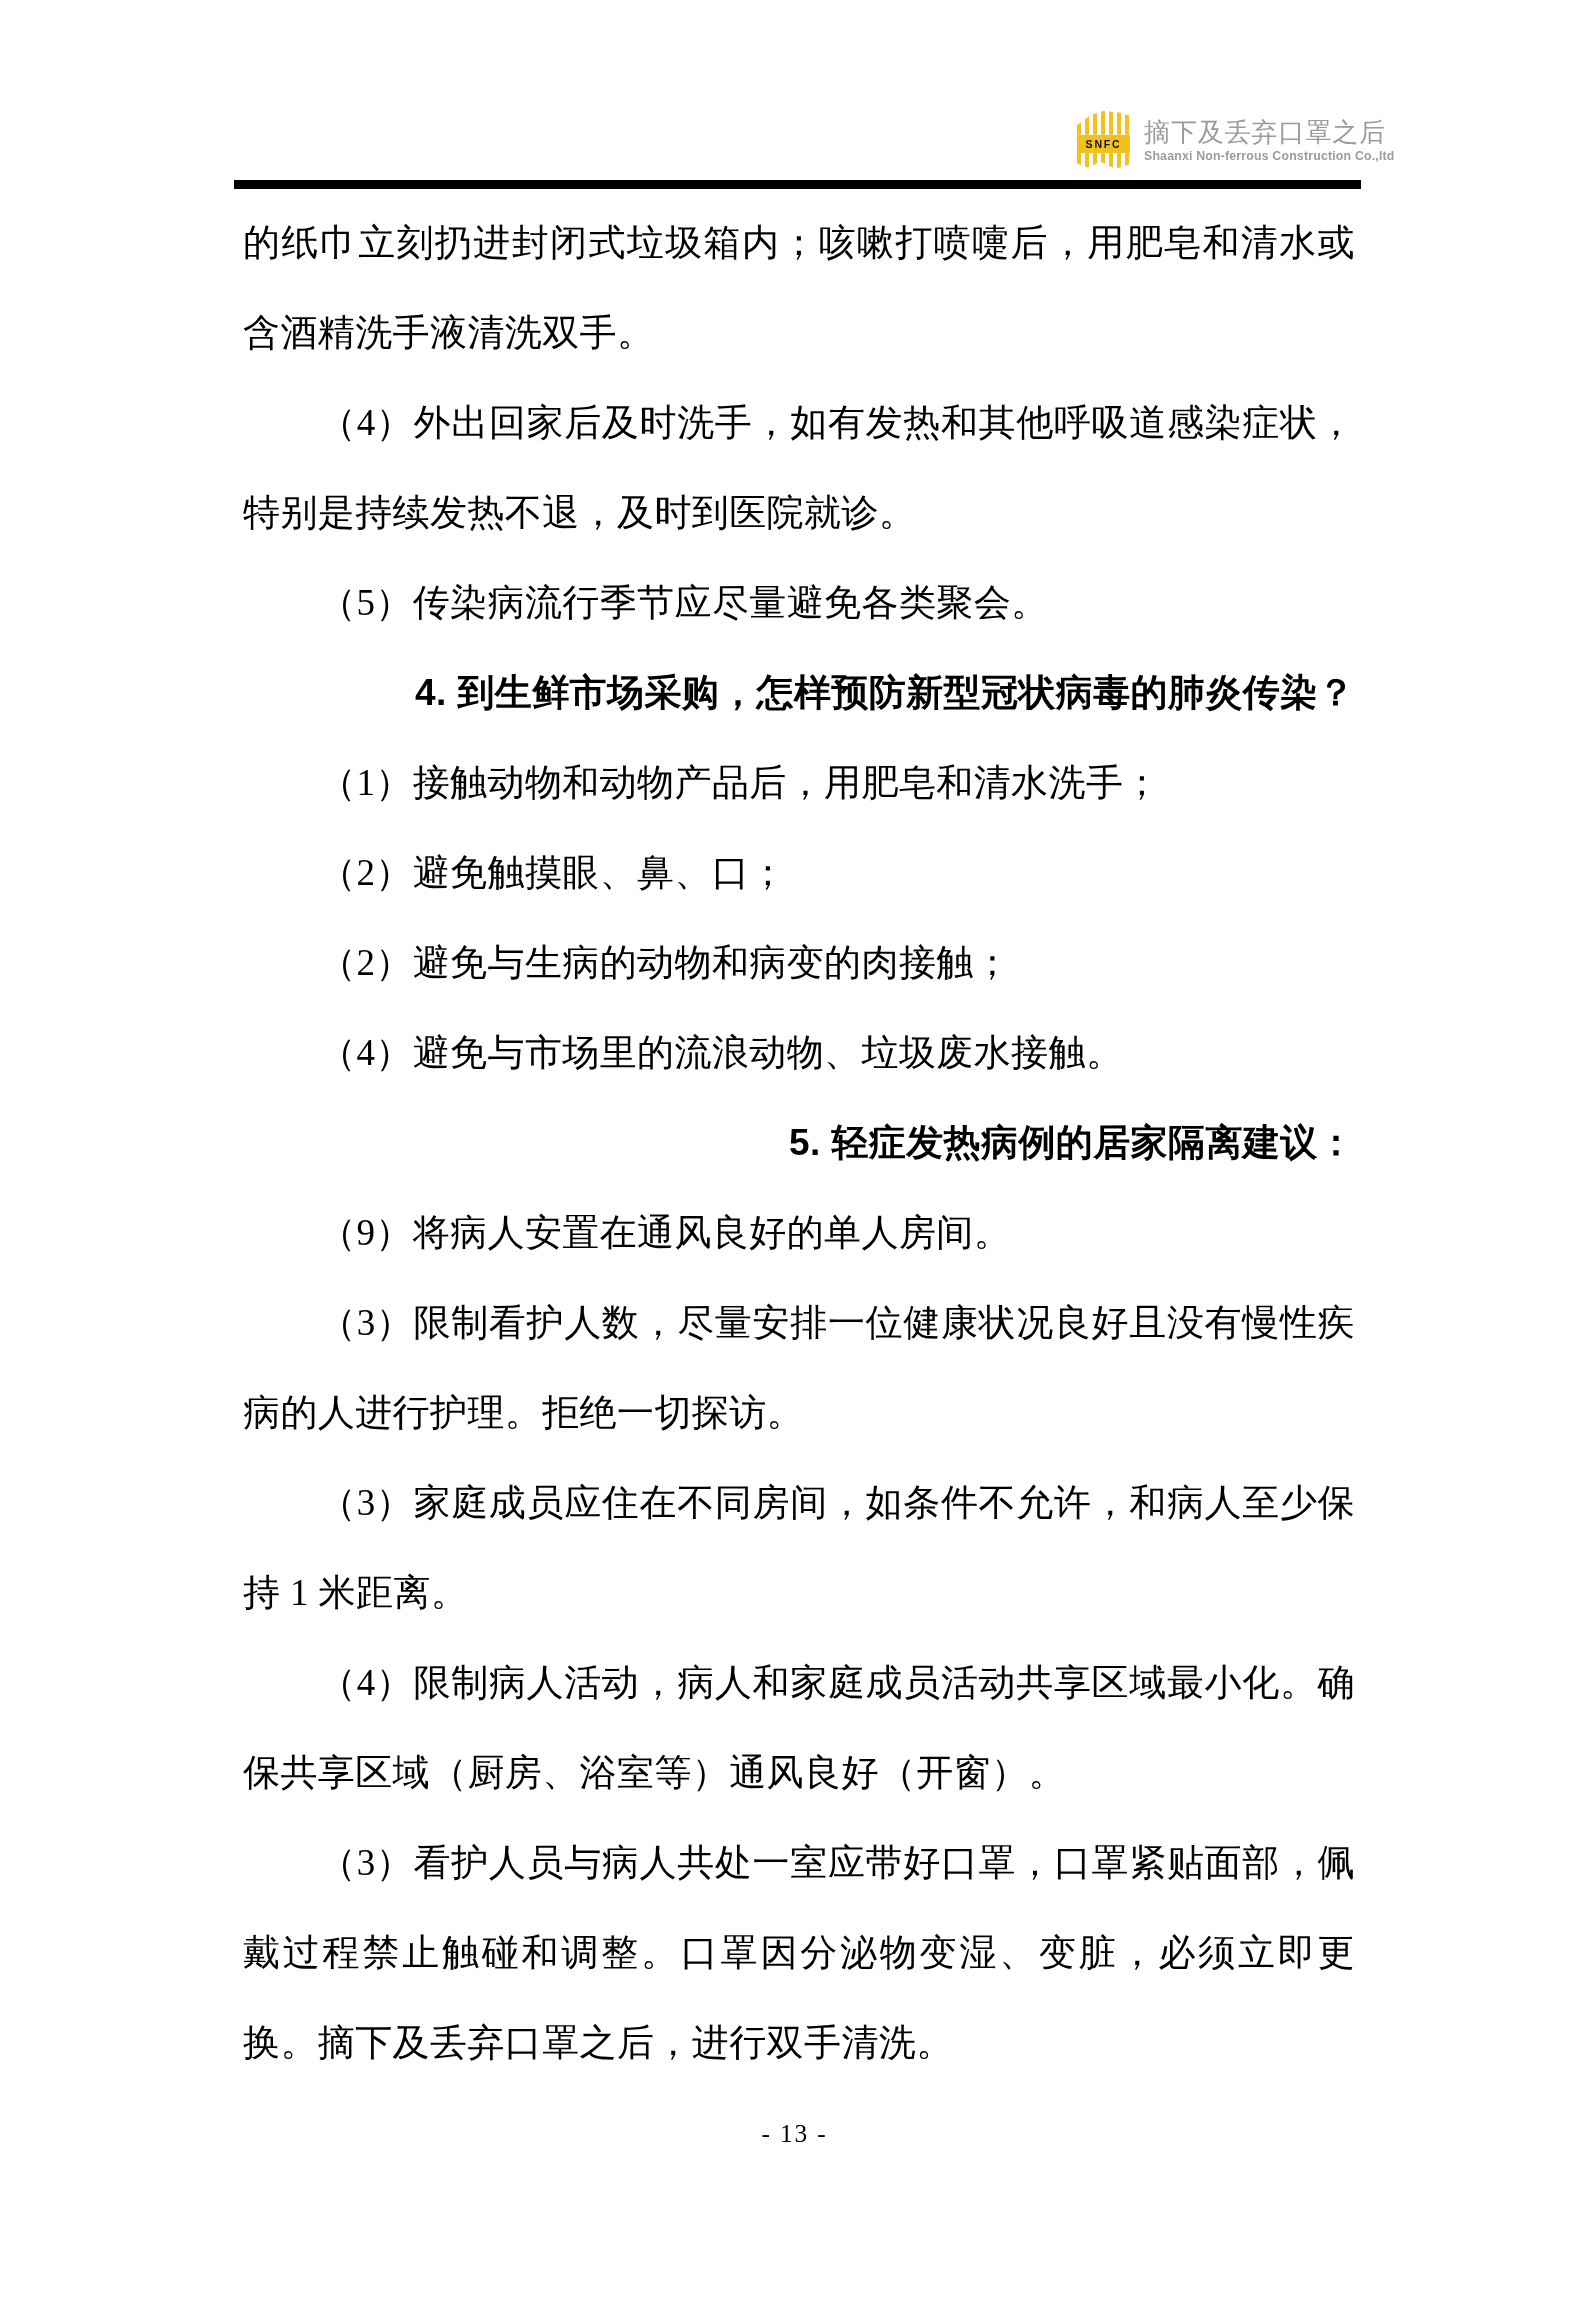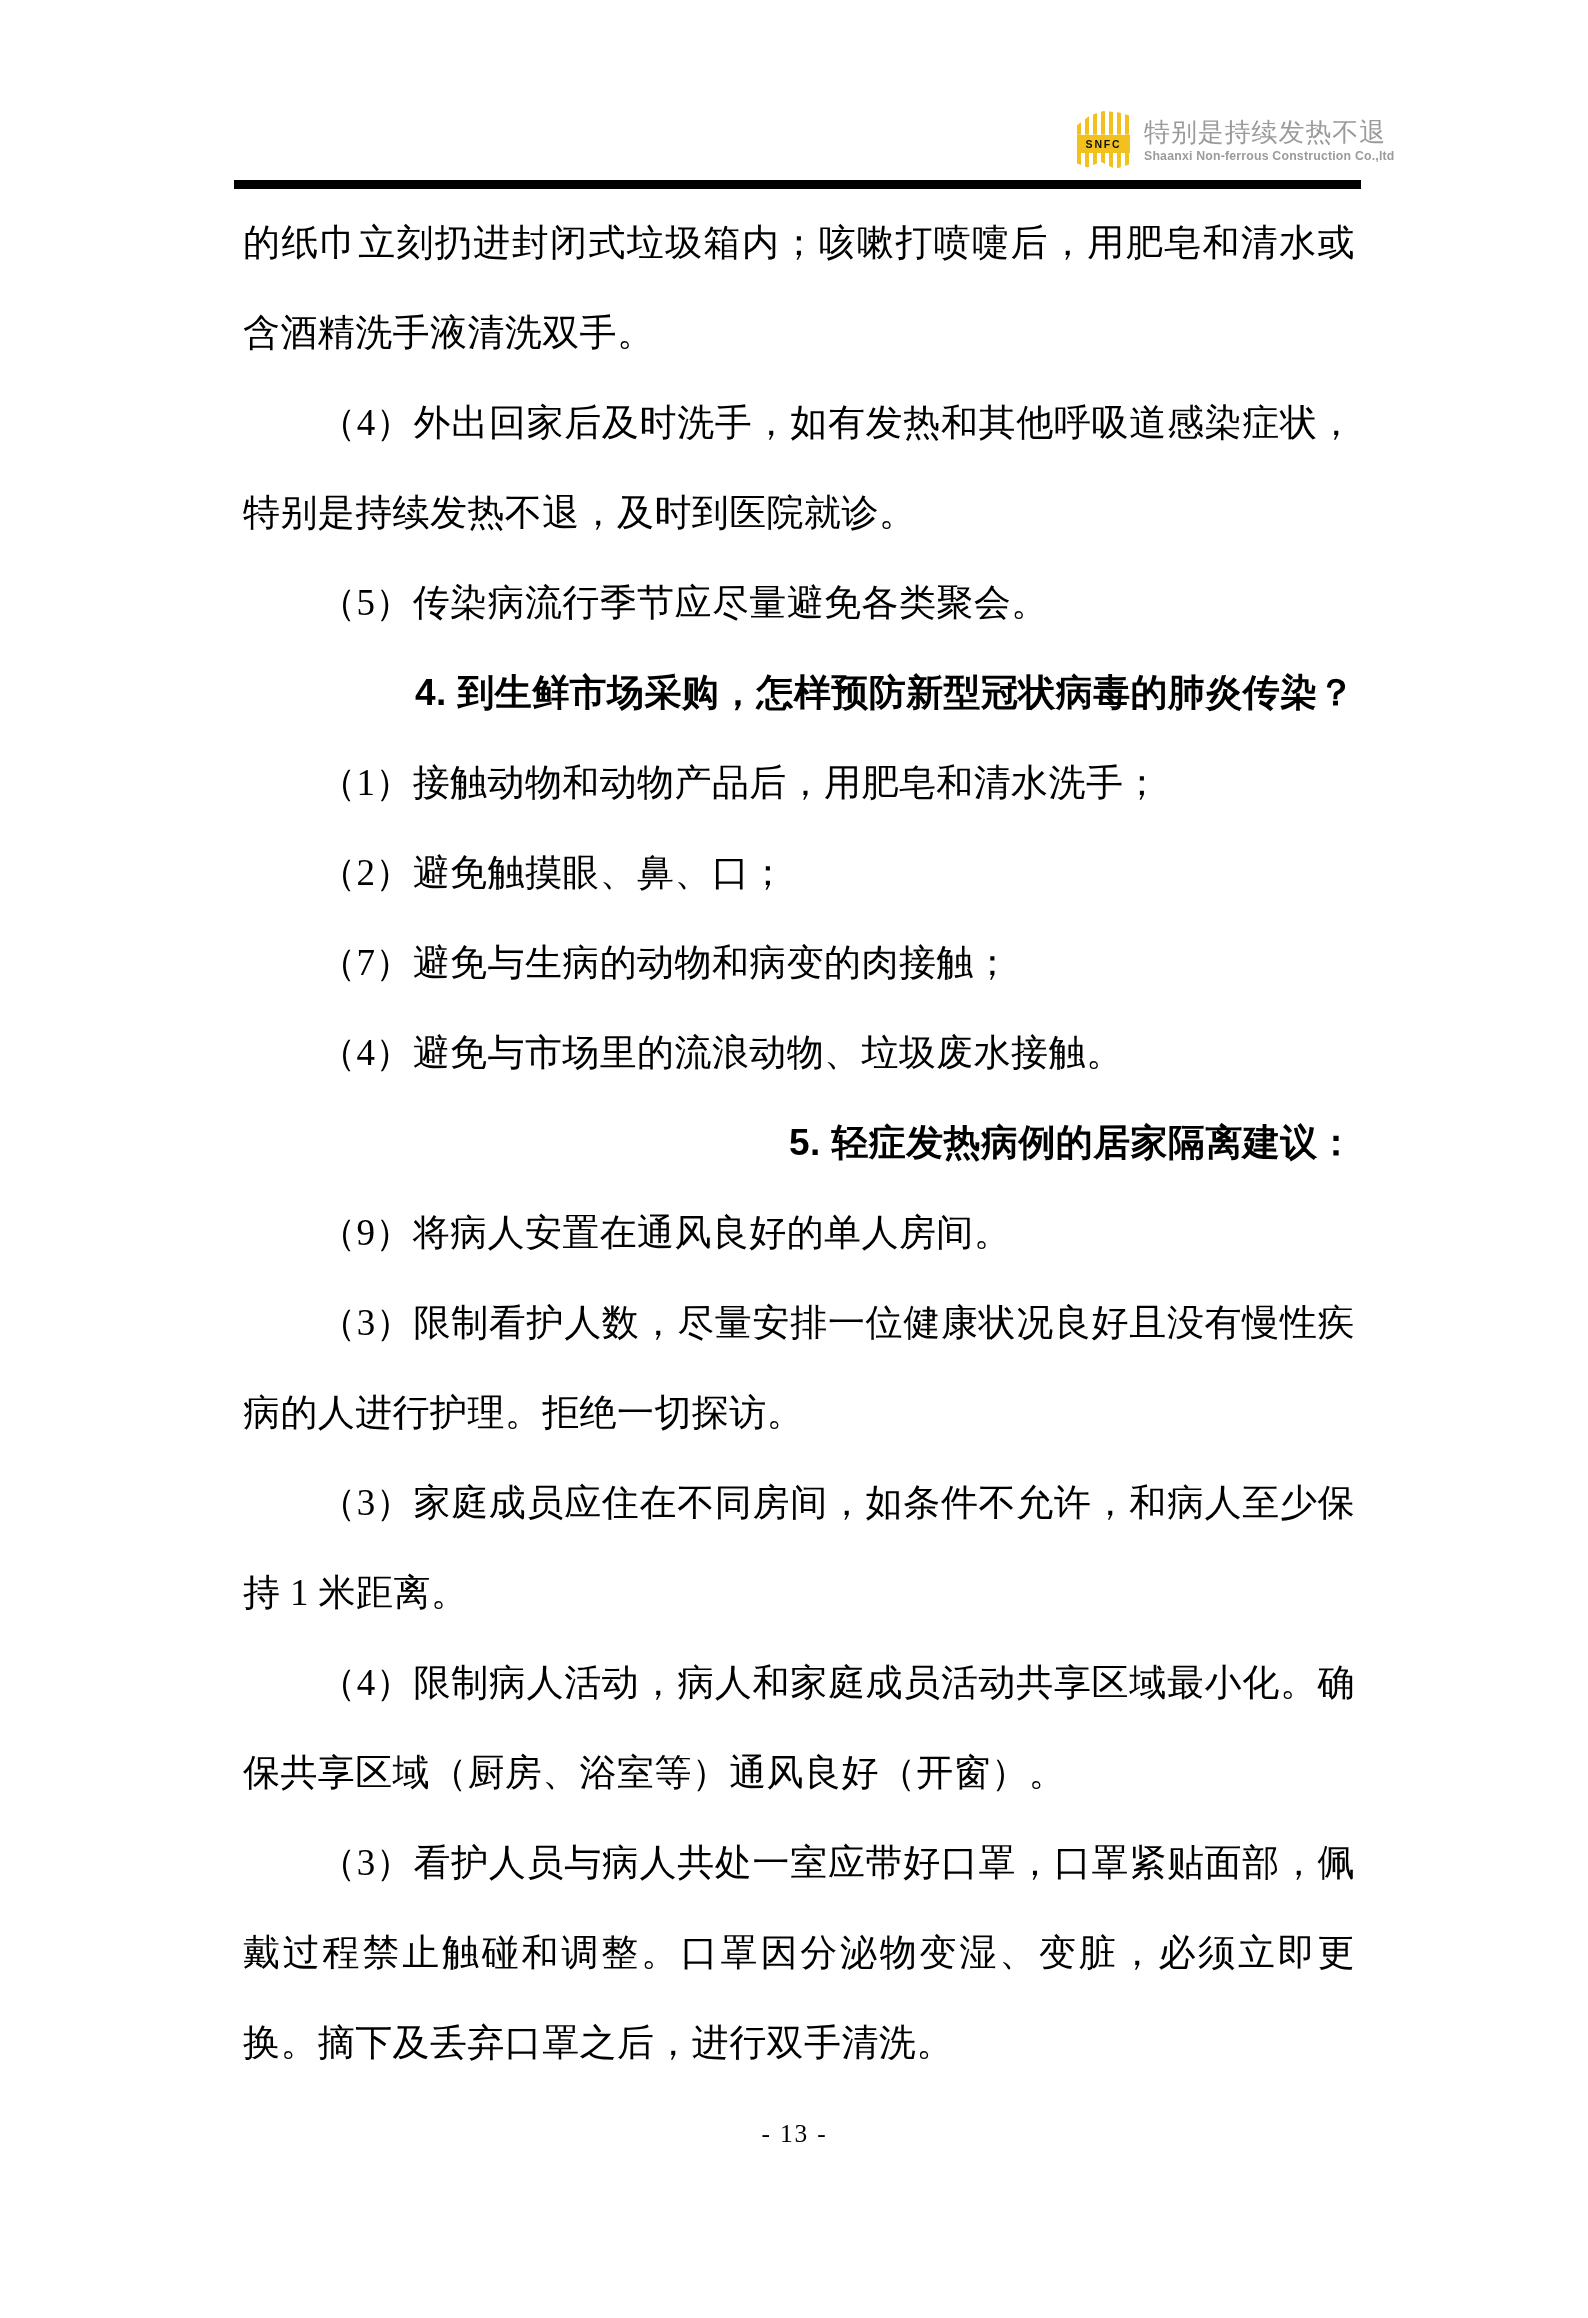--- a/index.html
+++ b/index.html
@@ -108,35 +108,35 @@
 <div class="page">
 
   <div class="header">
     <div class="logo">
       <div class="logo-mark">
         <div class="mark-top"></div>
         <div class="mark-mid">SNFC</div>
         <div class="mark-bottom"></div>
       </div>
       <div class="logo-textblock">
-        <div class="logo-cn">特别是持续发热不退</div>
+        <div class="logo-cn">摘下及丢弃口罩之后</div>
         <div class="logo-en">Shaanxi Non-ferrous Construction Co.,ltd</div>
       </div>
     </div>
     <div class="header-rule"></div>
   </div>
 
   <div class="content">
     <p class="p">的纸巾立刻扔进封闭式垃圾箱内；咳嗽打喷嚏后，用肥皂和清水或含酒精洗手液清洗双手。</p>
     <p class="p ind">（4）外出回家后及时洗手，如有发热和其他呼吸道感染症状，特别是持续发热不退，及时到医院就诊。</p>
     <p class="p ind">（5）传染病流行季节应尽量避免各类聚会。</p>
     <p class="h">4. 到生鲜市场采购，怎样预防新型冠状病毒的肺炎传染？</p>
     <p class="p ind">（1）接触动物和动物产品后，用肥皂和清水洗手；</p>
     <p class="p ind">（2）避免触摸眼、鼻、口；</p>
-    <p class="p ind">（7）避免与生病的动物和病变的肉接触；</p>
+    <p class="p ind">（2）避免与生病的动物和病变的肉接触；</p>
     <p class="p ind">（4）避免与市场里的流浪动物、垃圾废水接触。</p>
     <p class="h">5. 轻症发热病例的居家隔离建议：</p>
     <p class="p ind">（9）将病人安置在通风良好的单人房间。</p>
     <p class="p ind">（3）限制看护人数，尽量安排一位健康状况良好且没有慢性疾病的人进行护理。拒绝一切探访。</p>
     <p class="p ind">（3）家庭成员应住在不同房间，如条件不允许，和病人至少保持 1 米距离。</p>
     <p class="p ind">（4）限制病人活动，病人和家庭成员活动共享区域最小化。确保共享区域（厨房、浴室等）通风良好（开窗）。</p>
     <p class="p ind">（3）看护人员与病人共处一室应带好口罩，口罩紧贴面部，佩戴过程禁止触碰和调整。口罩因分泌物变湿、变脏，必须立即更换。摘下及丢弃口罩之后，进行双手清洗。</p>
   </div>
 
   <div class="footer">

